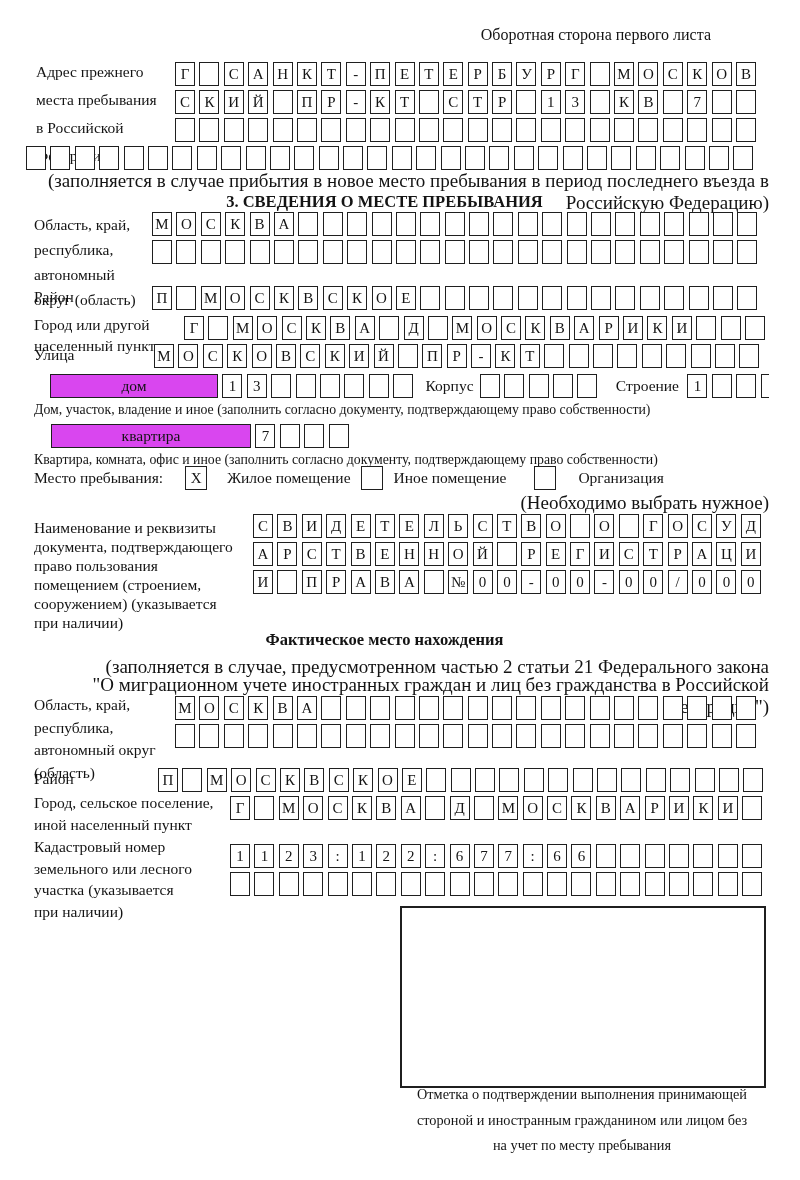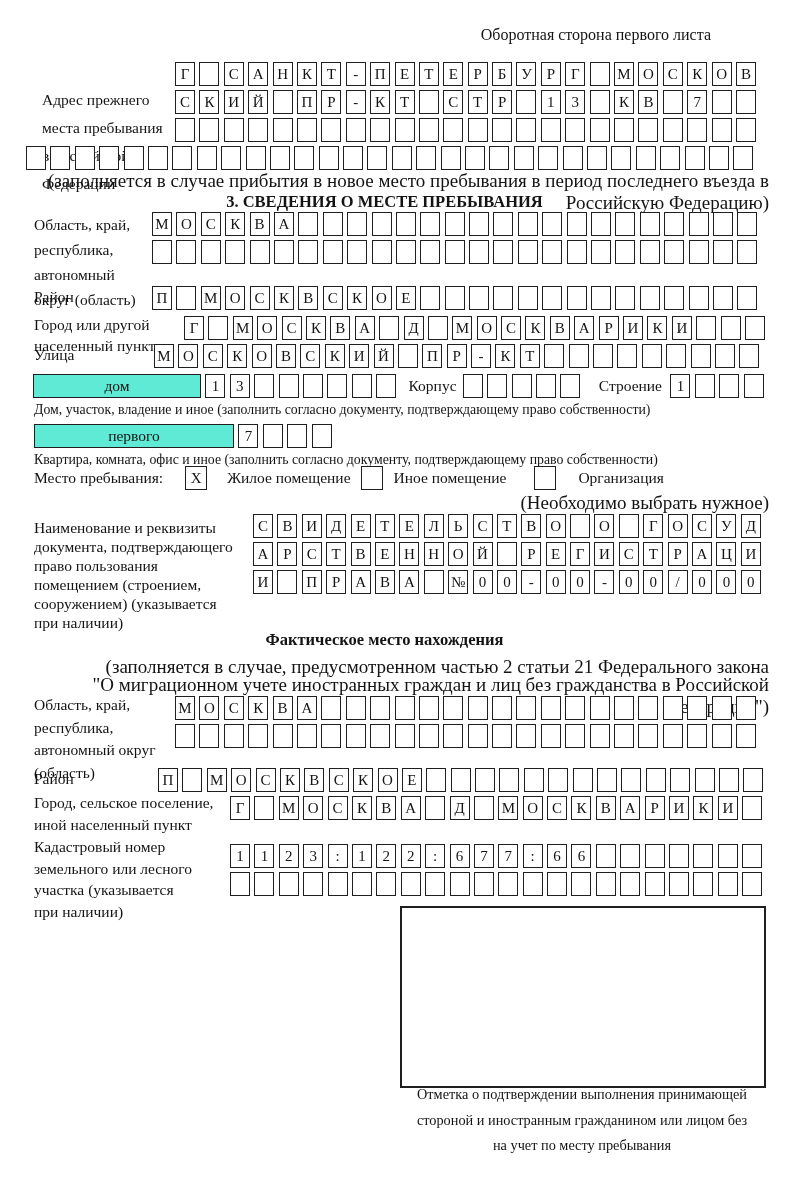--- a/index.html
+++ b/index.html
@@ -12,34 +12,34 @@
   .note-center{position:absolute;left:0;width:100%;text-align:right;font-size:19px;}
   .note-left{position:absolute;font-size:13.8px;white-space:nowrap;}
   .cells,.cellgroup{display:flex;gap:4.4px;}
   .cells{position:absolute;}
   .flexrow{position:absolute;display:flex;align-items:flex-start;}
   .cell{box-sizing:border-box;flex:0 0 20px;width:20px;height:24px;border:1.9px solid #1f1f1f;
         display:flex;align-items:center;justify-content:center;font-size:15px;background:#fff;}
   .cbx{box-sizing:border-box;width:22px;height:24px;border:1.9px solid #1f1f1f;display:flex;
        align-items:center;justify-content:center;font-size:15px;flex:0 0 22px;}
   .labelbox{box-sizing:border-box;border:1.9px solid #1f1f1f;height:24px;display:flex;
-            align-items:center;justify-content:center;font-size:15.5px;background:#5eead4;}
+            align-items:center;justify-content:center;font-size:15.5px;background:#d946ef;margin-left:17px;}
   .inl{font-size:15.5px;line-height:24px;white-space:nowrap;}
   .stamp-box{position:absolute;left:400px;top:906px;width:362px;height:178px;border:2px solid #1f1f1f;}
   .stamp-note{position:absolute;left:392px;top:1082px;width:380px;text-align:center;
               font-size:14.3px;line-height:25.5px;}
 </style>
 </head>
 <body>
 
 <div class="page">
 
   <div class="hdr">Оборотная сторона первого листа</div>
 
-  <div class="lbl" style="left:42px;top:58px;line-height:28px;margin-top:28px;">
+  <div class="lbl" style="left:36px;top:58px;line-height:28px;">
     <div>Адрес прежнего</div>
     <div>места пребывания</div>
     <div>в Российской</div>
     <div>Федерации</div>
   </div>
   <div class="cells" style="left:175px;top:62px;">
       <span class="cell">Г</span>
       <span class="cell"></span>
       <span class="cell">С</span>
       <span class="cell">А</span>
@@ -326,21 +326,21 @@
     <div class="cellgroup">
         <span class="cell">1</span>
         <span class="cell"></span>
         <span class="cell"></span>
         <span class="cell"></span>
       </div>
   </div>
   <div class="note-left" style="left:34px;top:402px;">Дом, участок, владение и иное (заполнить согласно документу, подтверждающему право собственности)</div>
 
   <div class="flexrow" style="left:34px;top:424px;gap:4.4px;">
-    <div class="labelbox" style="width:200px;">первого</div>
+    <div class="labelbox" style="width:200px;">квартира</div>
     <div class="cellgroup">
         <span class="cell">7</span>
         <span class="cell"></span>
         <span class="cell"></span>
         <span class="cell"></span>
       </div>
   </div>
   <div class="note-left" style="left:34px;top:452px;">Квартира, комната, офис и иное (заполнить согласно документу, подтверждающему право собственности)</div>
 
   <div class="flexrow" style="left:34px;top:466px;">

